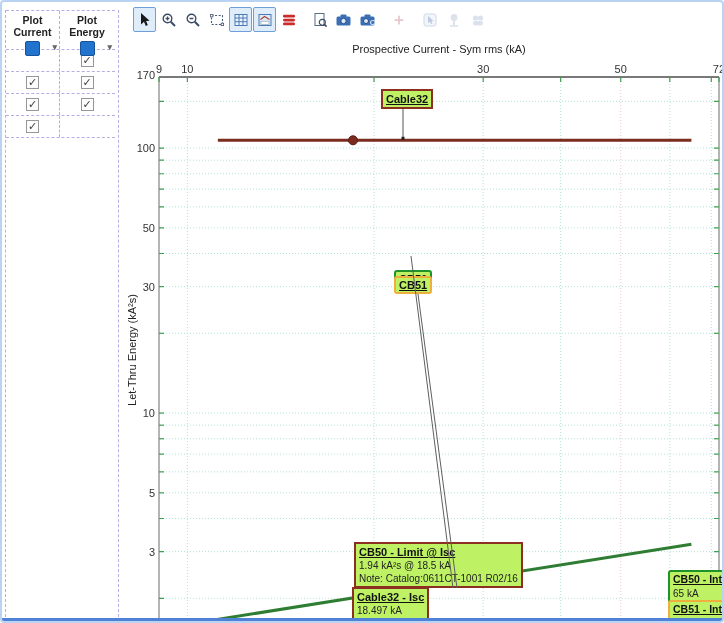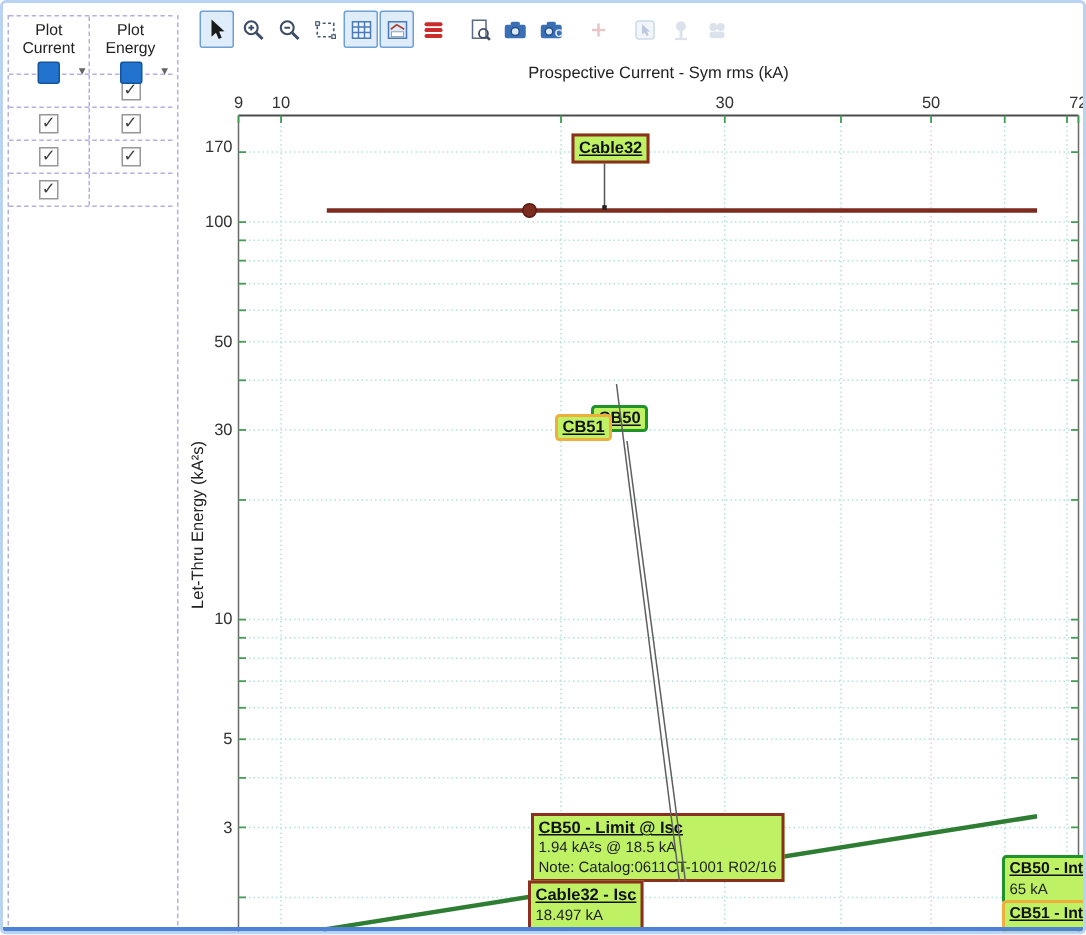--- a/index.html
+++ b/index.html
@@ -5,21 +5,21 @@
   html,body{margin:0;padding:0;background:#fff;}
   #window{
     position:relative;width:724px;height:623px;box-sizing:border-box;
     background:#ffffff;border:2px solid #b9d3f2;border-radius:4px;overflow:hidden;
     font-family:"Liberation Sans", sans-serif;
   }
   
   #left-panel{position:absolute;left:3px;top:8px;width:112px;bottom:4px;
     border-left:1px dashed #b6afe4;border-right:1px dashed #b6afe4;background:#fff;}
   .ptable{border-top:1px dashed #b6afe4;border-bottom:1px dashed #b6afe4;width:109px;}
-  .ptable-header{display:flex;height:38px;}
+  .ptable-header{display:flex;height:38px;font-weight:bold;}
   .hcell{width:54px;border-right:1px dashed #b6afe4;padding-top:3px;box-sizing:border-box;
     font-size:10.5px;color:#222;text-align:center;position:relative;}
   .hctrl{position:relative;height:17px;margin-top:2px;display:flex;align-items:center;justify-content:center;}
   .hbtn{width:13px;height:13px;background:#2273cd;border:1px solid #15549c;border-radius:2px;display:inline-block;}
   .harrow{position:absolute;right:2px;top:3px;color:#666;font-size:9px;line-height:9px;}
   .ptable-row{display:flex;height:21px;border-top:1px dashed #b6afe4;}
   .ptable-cell{width:54px;border-right:1px dashed #b6afe4;display:flex;align-items:center;justify-content:center;box-sizing:border-box;}
   .checkbox{width:13px;height:13px;box-sizing:border-box;border:1px solid #979797;background:#fdfdfd;
     font-size:11px;line-height:11px;text-align:center;color:#3c3c3c;}
   
@@ -40,21 +40,21 @@
   
   .ann{position:absolute;background:#bef264;border:2px solid #8b2f20;padding:1px 3px;z-index:5;
     font-size:10px;line-height:1.3;color:#222;white-space:nowrap;}
   .ann .atitle{font-weight:bold;text-decoration:underline;font-size:11px;color:#111;display:block;}
   .ann.green{border-color:#1f9328;border-radius:3px;}
   .ann.orange{border-color:#efaf3d;border-radius:3px;}
   .ann.clip{overflow:hidden;}
   #ann-cable32{left:379px;top:87px;}
   #ann-withstand{left:356px;top:144px;}
   #ann-cb50{left:392px;top:236px;padding:0 3px;margin-top:32px;}
-  #ann-cb51{left:368px;top:274px;padding:0 3px;}
+  #ann-cb51{left:392px;top:274px;padding:0 3px;}
   #ann-limit{left:352px;top:540px;}
   #ann-cable32isc{left:350px;top:585px;z-index:6;}
   #ann-cb50int{left:666px;top:568px;width:56px;}
   #ann-cb51int{left:666px;top:598px;width:56px;height:22px;}
   #bottom-bar{position:absolute;left:0;right:0;bottom:0;height:3px;background:#4f82d6;z-index:9;}
 </style>
 </head>
 <body>
 
 <div id="window">
@@ -295,21 +295,21 @@
     </svg>
 
   <div id="xtitle">Prospective Current - Sym rms (kA)</div>
   <div id="ytitle">Let-Thru Energy (kA²s)</div>
   <div id="ticks">
       <div class="xtick" style="left: 142px;">9</div>
       <div class="xtick" style="left: 170.37px;">10</div>
       <div class="xtick" style="left: 466.185px;">30</div>
       <div class="xtick" style="left: 603.731px;">50</div>
       <div class="xtick" style="left: 701.916px;">72</div>
-      <div class="ytick" style="top: 90px;">170</div>
+      <div class="ytick" style="top: 67px;">170</div>
       <div class="ytick" style="top: 140.069px;">100</div>
       <div class="ytick" style="top: 219.842px;">50</div>
       <div class="ytick" style="top: 278.632px;">30</div>
       <div class="ytick" style="top: 405.069px;">10</div>
       <div class="ytick" style="top: 484.842px;">5</div>
       <div class="ytick" style="top: 543.632px;">3</div>
     </div>
 
   <div class="ann" id="ann-cable32">
     <span class="atitle">Cable32</span>

